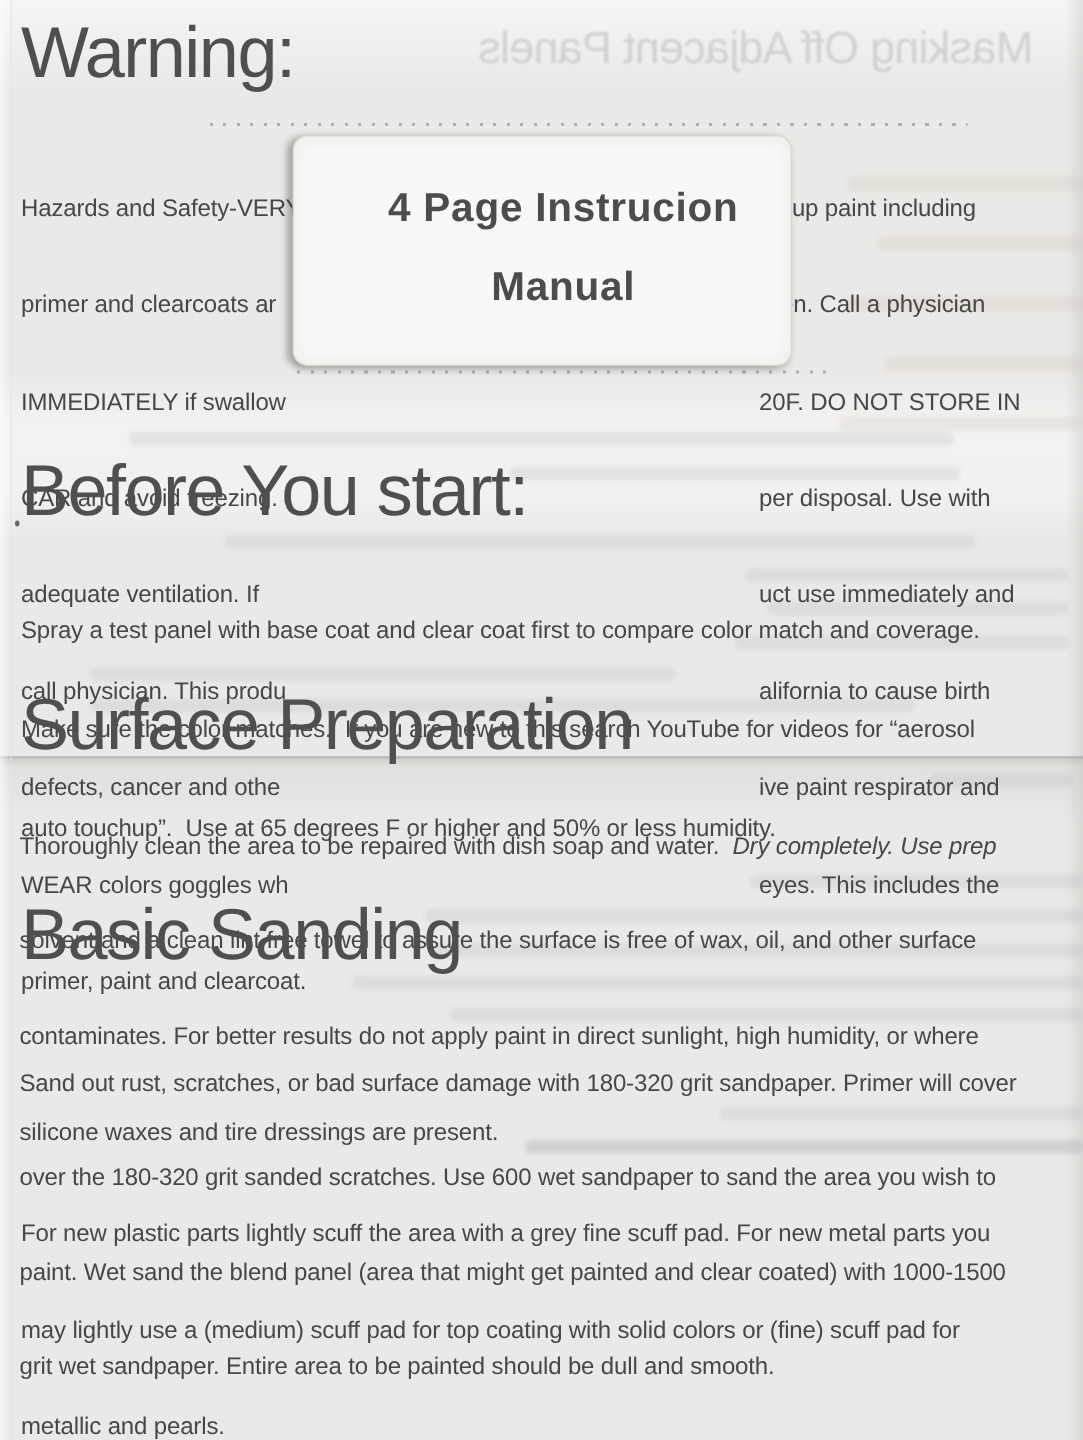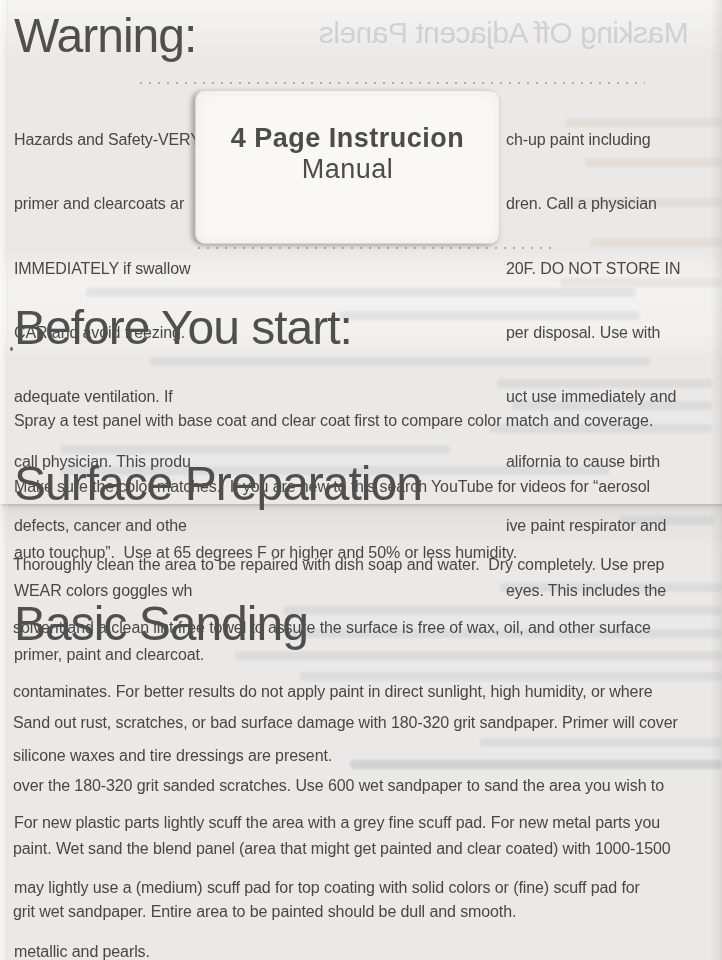--- a/index.html
+++ b/index.html
@@ -22,39 +22,39 @@
   .bleed.warm{background:rgba(198,178,158,.20);}
   .bleed.dark{background:rgba(150,158,168,.30);}
   .bleed-title{
     position:absolute;top:16px;left:300px;width:408px;text-align:center;
     transform:scaleX(-1);font-size:30px;letter-spacing:-.5px;
     color:rgba(158,167,176,.40);filter:blur(.6px);white-space:pre;
   }
   
   .h{position:absolute;left:14px;font-size:48px;letter-spacing:-1px;color:var(--heading,#4f4f4f);white-space:pre;z-index:5;}
   .para{position:absolute;left:14px;font-size:16px;line-height:21.4px;letter-spacing:-.1px;white-space:pre;z-index:5;}
-  .para .it{}
+  .para .it{font-style:italic;}
   .warn{top:86px;width:708px;}
   .warn .wrow{position:relative;height:21.6px;}
   .warn .l{position:absolute;left:0;}
   .warn .r{position:absolute;left:492px;}
   .dot{position:absolute;left:10px;top:347px;width:3px;height:4px;border-radius:50%;background:#6a6a6a;z-index:5;}
   
   .perf{position:absolute;height:2px;z-index:6;background:repeating-linear-gradient(90deg,rgba(128,128,125,.55) 0 2px,transparent 2px 9px);}
   .perf-top{left:140px;top:82px;width:505px;}
   .perf-bottom{left:198px;top:247px;width:360px;}
   .sticker{
     position:absolute;left:195px;top:90px;width:303px;height:152px;z-index:7;
     background:var(--sticker-bg,#f9f8f6);
     border:1px solid #d9d8d3;border-radius:10px;
     box-shadow:-4px 1px 4px rgba(50,50,50,.30),0 3px 4px rgba(60,60,60,.12),inset 0 0 12px rgba(210,210,205,.35);
-    text-align:center;color:var(--sticker-ink,#4c4c4c);
+    text-align:center;color:var(--sticker-ink,#4c4c4c);padding-left:28px;
   }
   .sticker .s1{margin-top:32px;font-size:27px;font-weight:bold;letter-spacing:.5px;}
-  .sticker .s2{font-size:27px;font-weight:normal;letter-spacing:.5px;}
+  .sticker .s2{margin-top:22px;font-size:27px;font-weight:bold;letter-spacing:.5px;}
 </style>
 </head>
 <body>
 
 <div class="page">
 
   <div class="band band-top"></div>
   <div class="band band-mid"></div>
   <div class="crease"></div>
   <div class="crease-band"></div>

